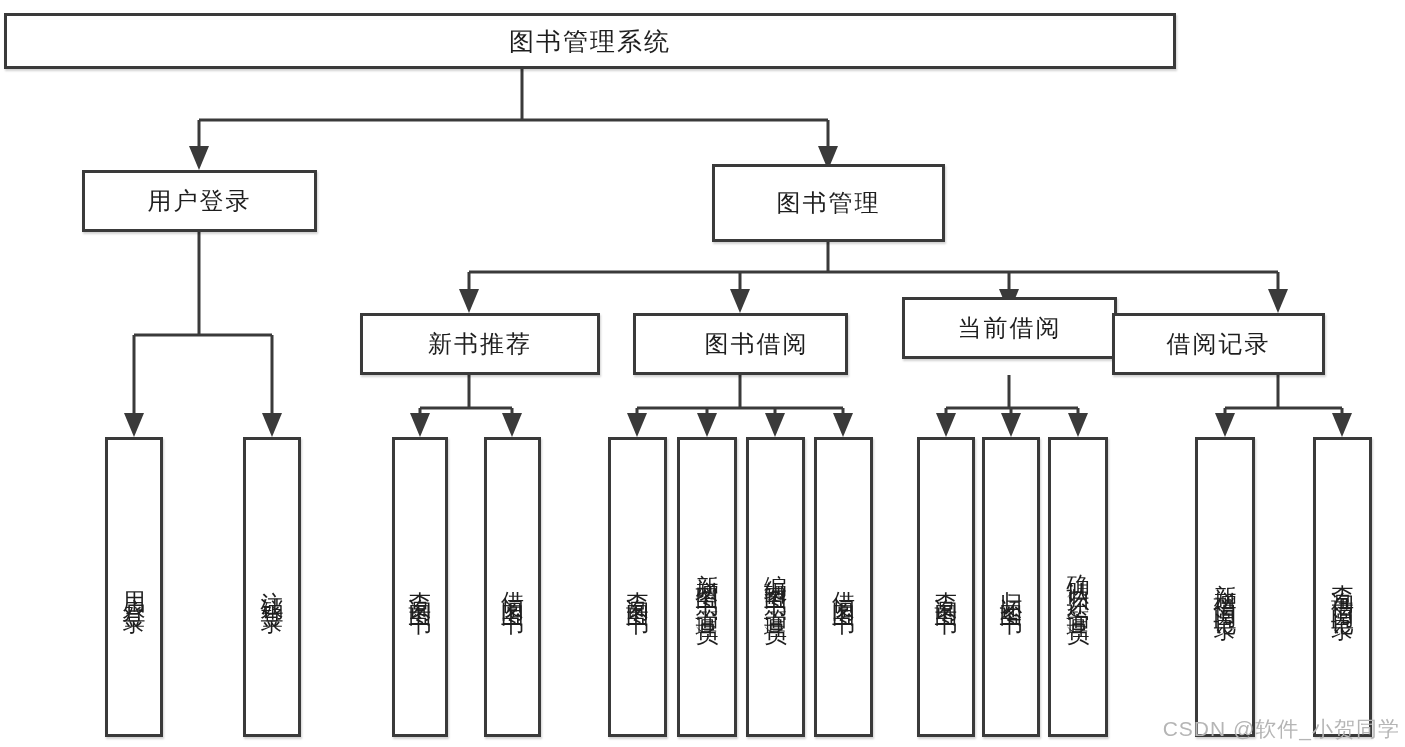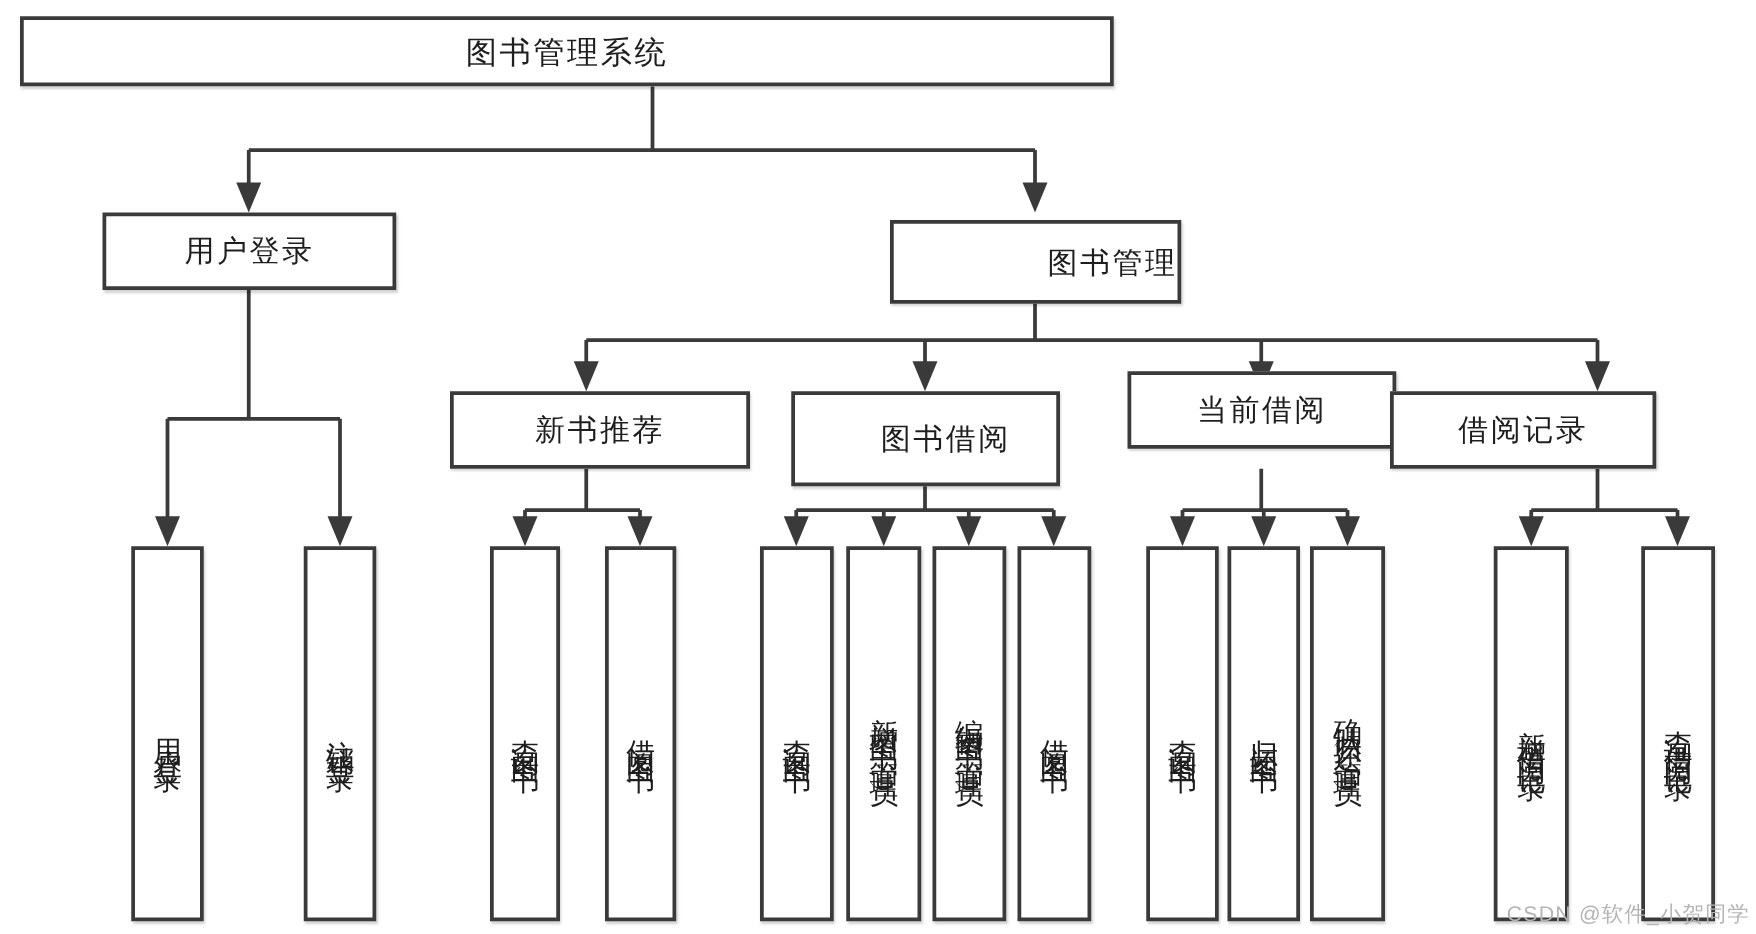--- a/index.html
+++ b/index.html
@@ -40,21 +40,21 @@
     font-size: 23px;
     letter-spacing: 7px;
     line-height: 1;
     color: #1e1e1e;
     white-space: nowrap;
   }
   .watermark {
     position: absolute;
     right: 5px;
     bottom: 4px;
-    font-size: 17px;
+    font-size: 21px;
     color: #b5b5b5;
     z-index: 3;
     white-space: nowrap;
     letter-spacing: 1px;
   }
 </style>
 </head>
 <body>
 
 <div class="stage">
@@ -92,35 +92,35 @@
       <polygon points="765,413 785,413 775,437"></polygon>
       <polygon points="833,413 853,413 843,437"></polygon>
       <polygon points="936,413 956,413 946,437"></polygon>
       <polygon points="1001,413 1021,413 1011,437"></polygon>
       <polygon points="1068,413 1088,413 1078,437"></polygon>
       <polygon points="1215,413 1235,413 1225,437"></polygon>
       <polygon points="1332,413 1352,413 1342,437"></polygon>
     </g>
   </svg>
 
-  <div class="node root" style="left:16px; top:13px; width:875px; height:56px;">
+  <div class="node root" style="left:4px; top:13px; width:1172px; height:56px;">
     <span class="hlabel">图书管理系统</span>
   </div>
 
   <div class="node" style="left:82px; top:170px; width:235px; height:62px;">
     <span class="hlabel">用户登录</span>
   </div>
-  <div class="node" style="left:712px; top:176px; width:233px; height:67px;justify-content:flex-end;">
+  <div class="node" style="left:712px; top:164px; width:233px; height:78px;">
     <span class="hlabel">图书管理</span>
   </div>
 
   <div class="node" style="left:360px; top:313px; width:240px; height:62px;">
     <span class="hlabel">新书推荐</span>
   </div>
-  <div class="node" style="left:633px; top:313px; width:215px; height:76px;padding-left:32px;">
+  <div class="node" style="left:633px; top:313px; width:215px; height:62px;padding-left:32px;">
     <span class="hlabel">图书借阅</span>
   </div>
   <div class="node" style="left:902px; top:297px; width:215px; height:62px;">
     <span class="hlabel">当前借阅</span>
   </div>
   <div class="node" style="left:1112px; top:313px; width:213px; height:62px;">
     <span class="hlabel">借阅记录</span>
   </div>
 
   <div class="node" style="left:105px; top:437px; width:58px; height:300px;">

